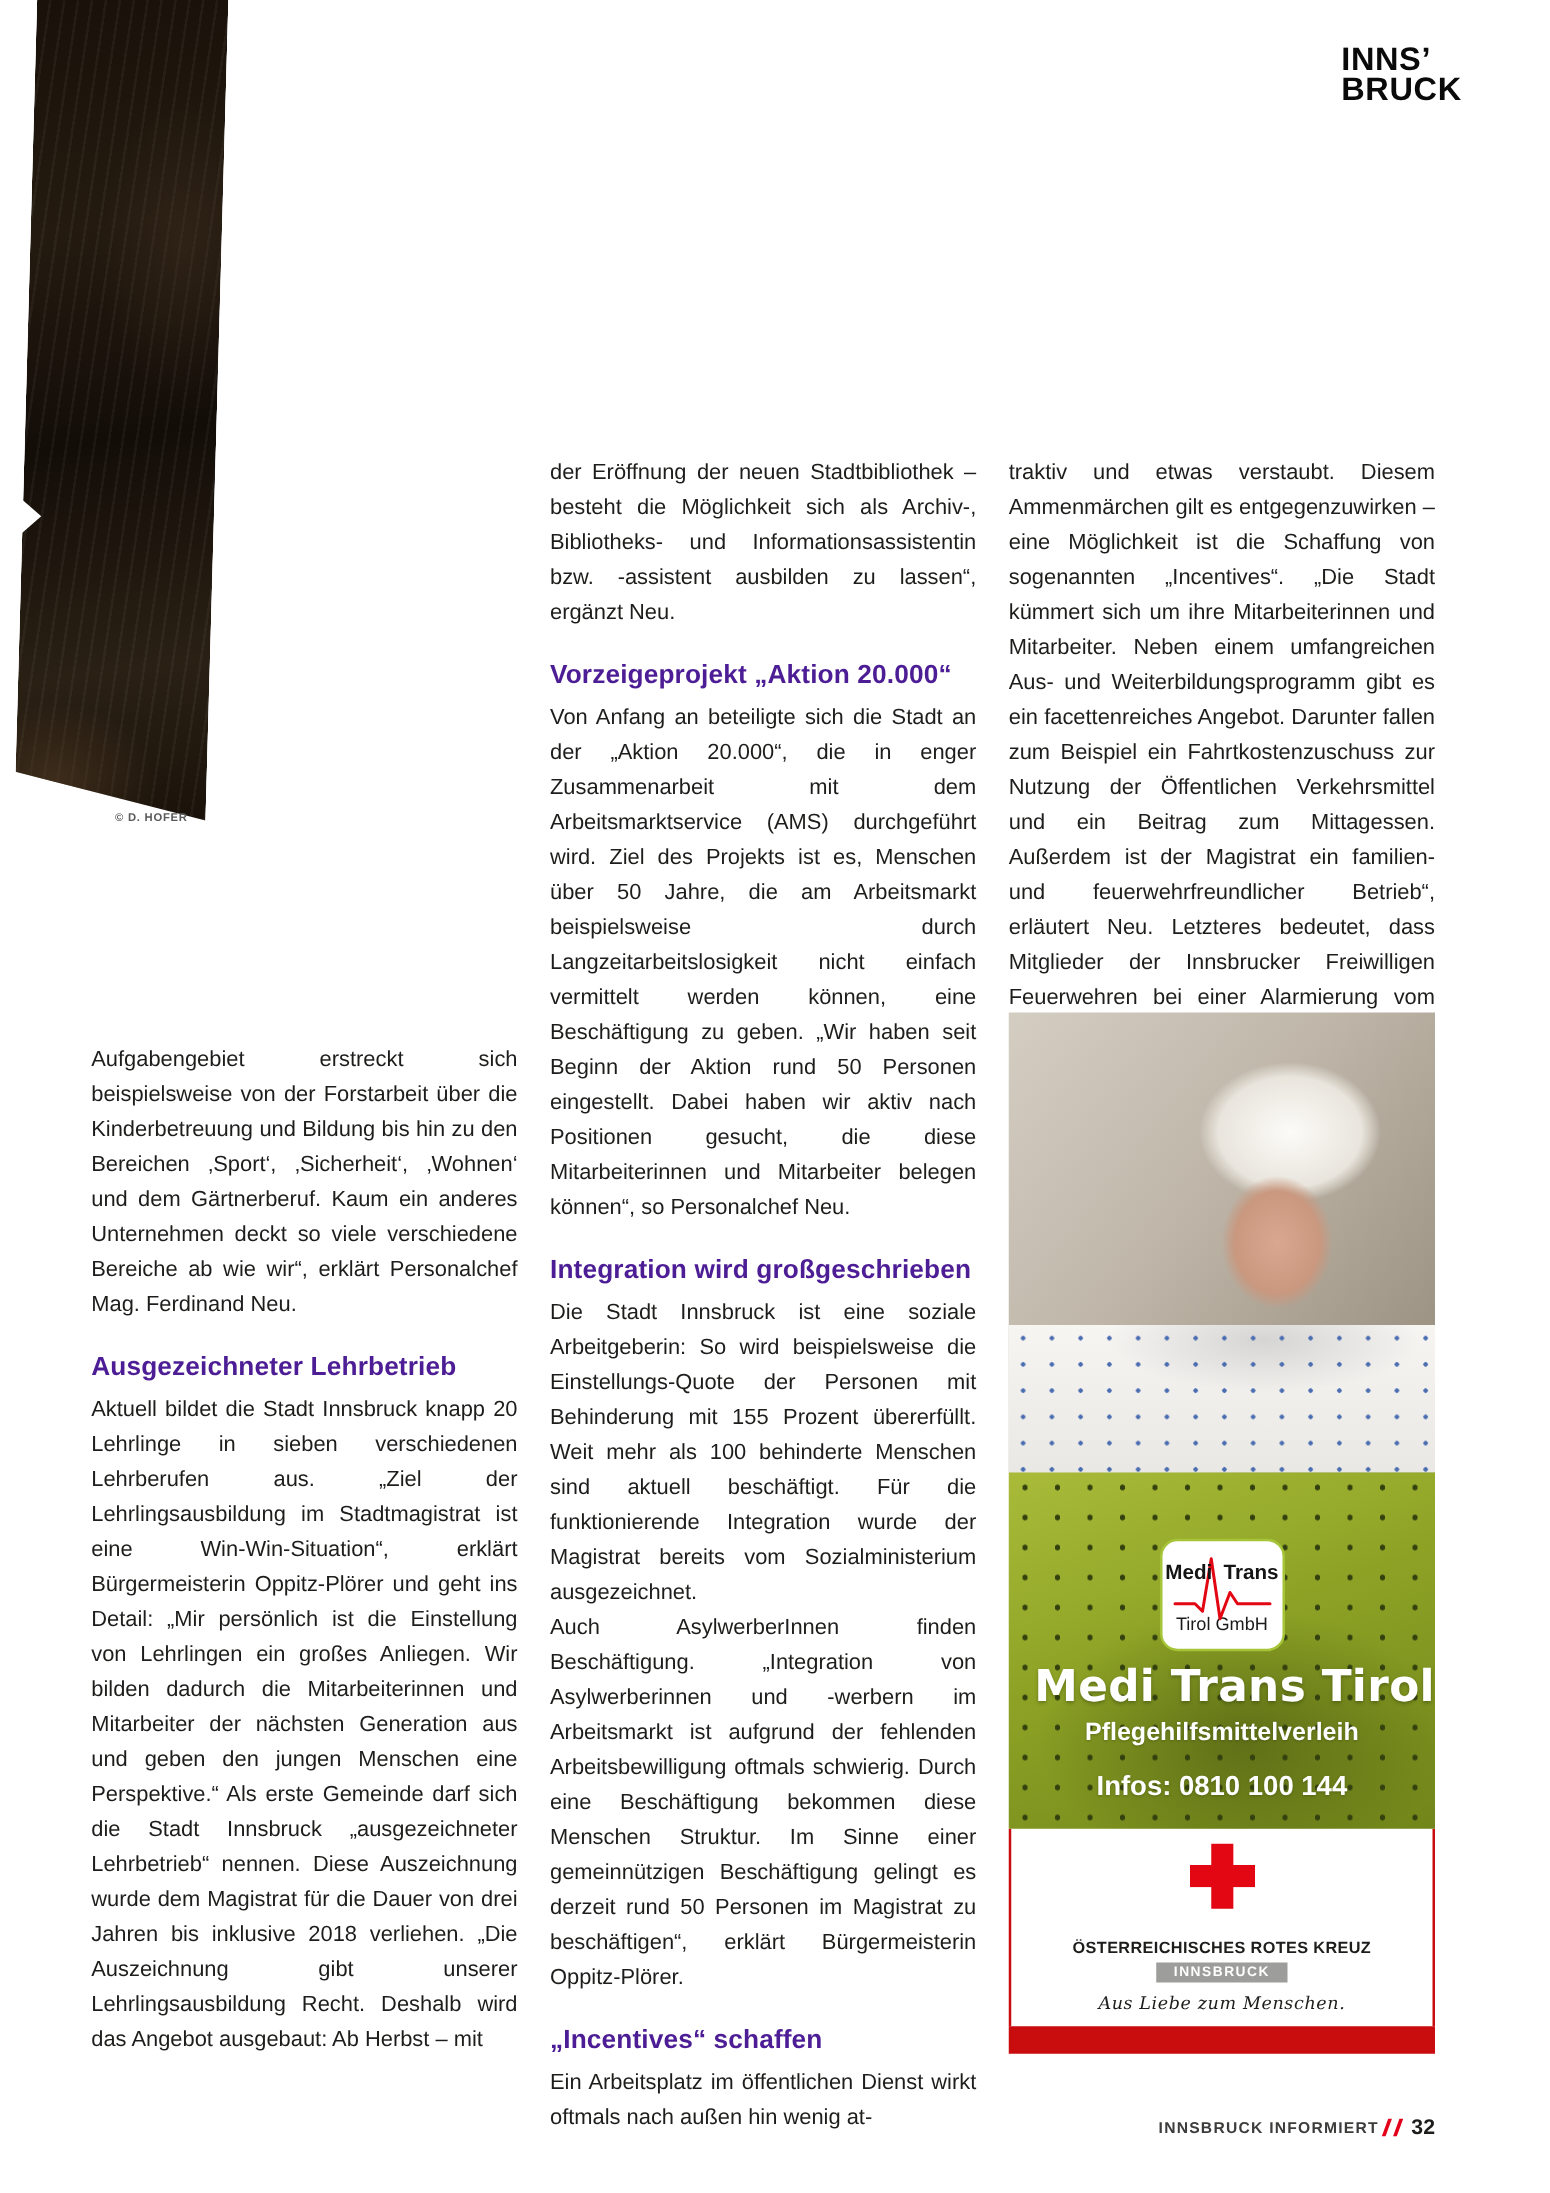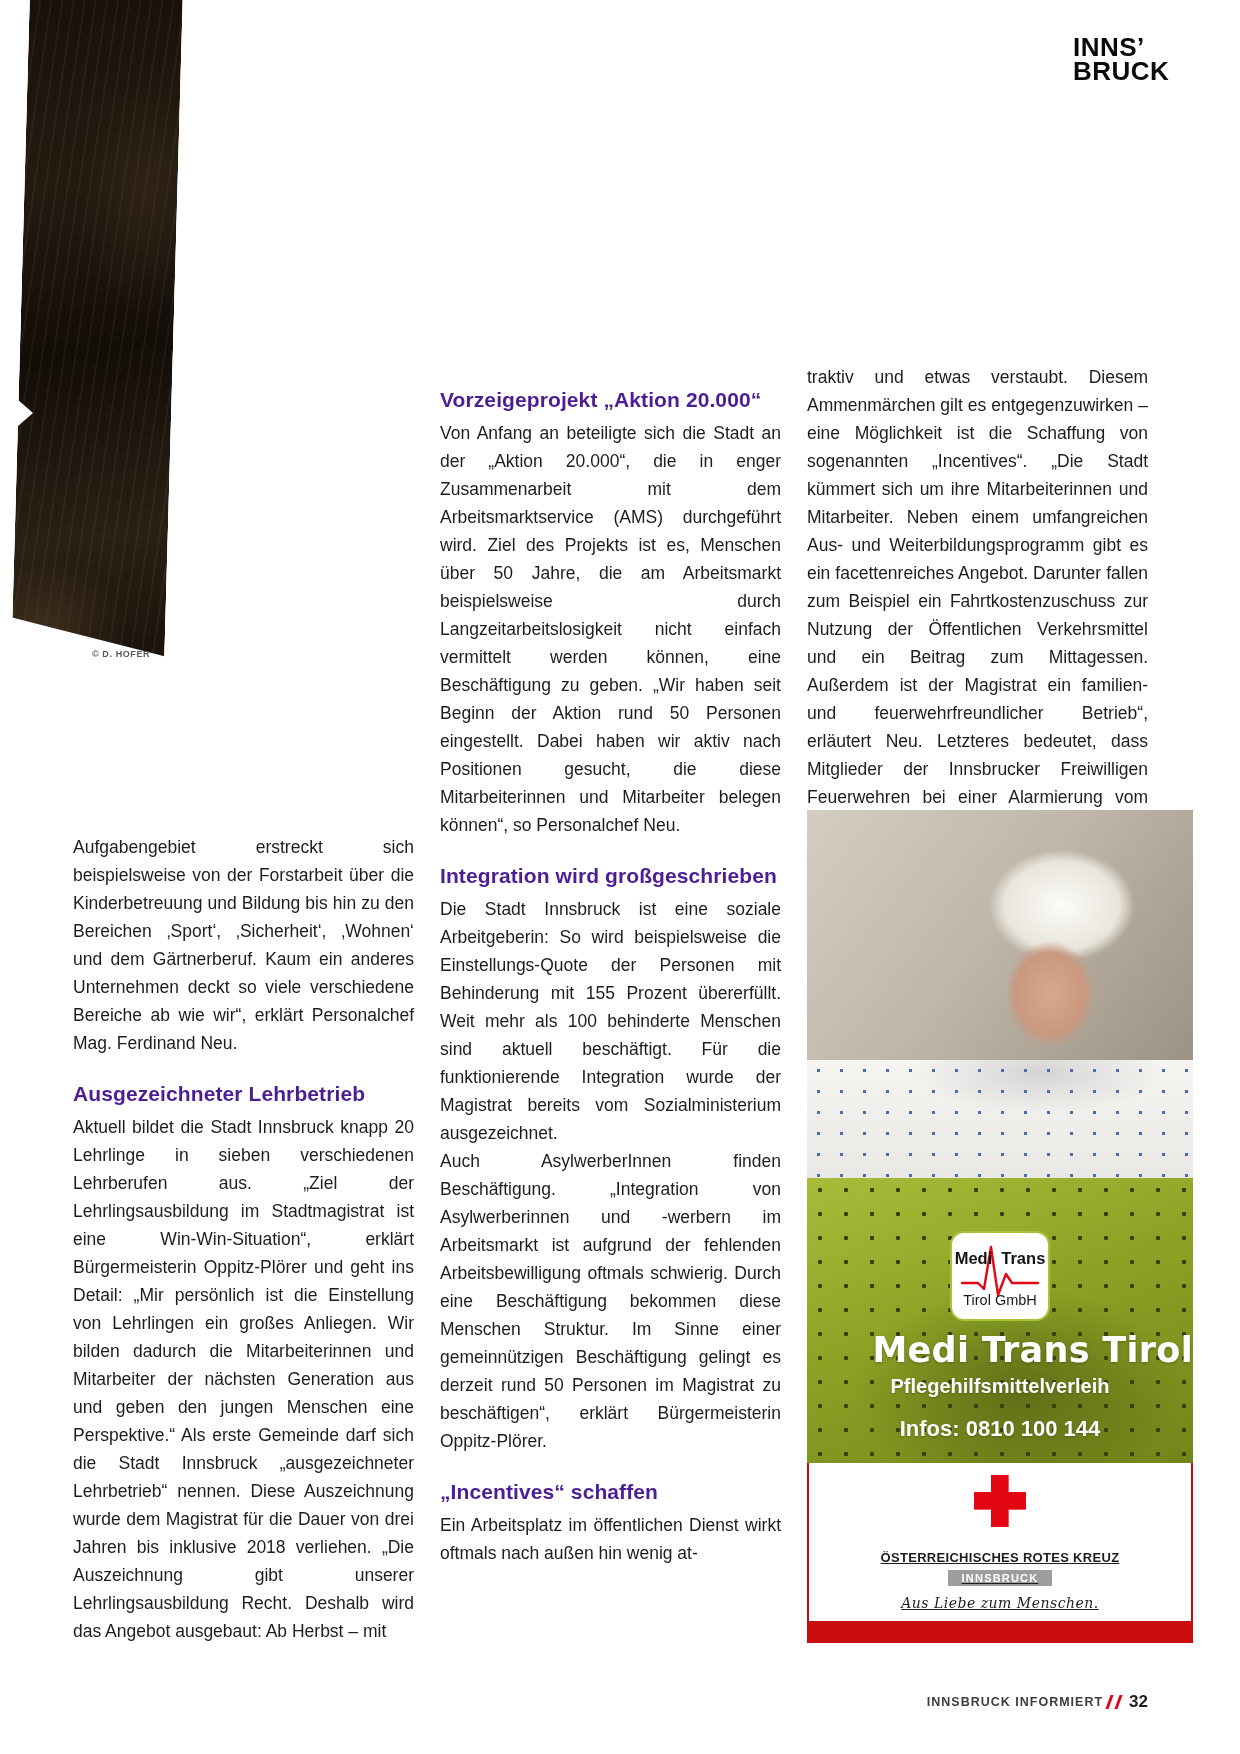--- a/index.html
+++ b/index.html
@@ -43,21 +43,21 @@
   #col1{left:73px;top:833px;}
   #col2{left:440px;top:363px;}
   #col3{left:807px;top:363px;}
   .sig{white-space:nowrap;}
   .slash-mark{
     display:inline-block;width:3px;height:13px;background:#e3001b;
     transform:skewX(-20deg);margin:0 4px 0 6px;vertical-align:baseline;
   }
   .author{font-size:11px;font-weight:bold;vertical-align:super;letter-spacing:.5px;}
   
-  #ad{position:absolute;left:807px;top:810px;width:386px;height:833px;text-decoration:underline;}
+  #ad{position:absolute;left:807px;top:810px;width:341px;height:833px;}
   #ad-photo{
     position:relative;height:368px;overflow:hidden;
     background:
       radial-gradient(ellipse 200px 100px at 22% 88%, #ffffff 0%, #f1efe9 55%, transparent 72%),
       radial-gradient(ellipse 62px 74px at 63% 50%, #d9a78f 0%, #c9987f 55%, transparent 72%),
       radial-gradient(ellipse 104px 80px at 66% 26%, #fcfbf8 0%, #e9e5dd 55%, transparent 70%),
       linear-gradient(128deg,#d4cdc2 0%,#bfb6a9 42%,#918878 100%);
   }
   #ad-gown{
     position:absolute;left:0;bottom:0;width:100%;height:118px;
@@ -141,20 +141,21 @@
   <div>BRUCK</div>
 </div>
 
 <div class="col" id="col1">
   <p>Aufgabengebiet erstreckt sich beispielsweise von der Forstarbeit über die Kinderbetreuung und Bildung bis hin zu den Bereichen ‚Sport‘, ‚Sicherheit‘, ‚Wohnen‘ und dem Gärtnerberuf. Kaum ein anderes Unternehmen deckt so viele verschiedene Bereiche ab wie wir“, erklärt Personalchef Mag. Ferdinand Neu.</p>
   <h2>Ausgezeichneter Lehrbetrieb</h2>
   <p>Aktuell bildet die Stadt Innsbruck knapp 20 Lehrlinge in sieben verschiedenen Lehrberufen aus. „Ziel der Lehrlingsausbildung im Stadtmagistrat ist eine Win-Win-Situation“, erklärt Bürgermeisterin Oppitz-Plörer und geht ins Detail: „Mir persönlich ist die Einstellung von Lehrlingen ein großes Anliegen. Wir bilden dadurch die Mitarbeiterinnen und Mitarbeiter der nächsten Generation aus und geben den jungen Menschen eine Perspektive.“ Als erste Gemeinde darf sich die Stadt Innsbruck „ausgezeichneter Lehrbetrieb“ nennen. Diese Auszeichnung wurde dem Magistrat für die Dauer von drei Jahren bis inklusive 2018 verliehen. „Die Auszeichnung gibt unserer Lehrlingsausbildung Recht. Deshalb wird das Angebot ausgebaut: Ab Herbst – mit</p>
 </div>
 
 <div class="col" id="col2">
+  <p>der Eröffnung der neuen Stadtbibliothek – besteht die Möglichkeit sich als Archiv-, Bibliotheks- und Informationsassistentin bzw. -assistent ausbilden zu lassen“, ergänzt Neu.</p>
   <h2>Vorzeigeprojekt „Aktion 20.000“</h2>
   <p>Von Anfang an beteiligte sich die Stadt an der „Aktion 20.000“, die in enger Zusammenarbeit mit dem Arbeitsmarktservice (AMS) durchgeführt wird. Ziel des Projekts ist es, Menschen über 50 Jahre, die am Arbeitsmarkt beispielsweise durch Langzeitarbeitslosigkeit nicht einfach vermittelt werden können, eine Beschäftigung zu geben. „Wir haben seit Beginn der Aktion rund 50 Personen eingestellt. Dabei haben wir aktiv nach Positionen gesucht, die diese Mitarbeiterinnen und Mitarbeiter belegen können“, so Personalchef Neu.</p>
   <h2>Integration wird großgeschrieben</h2>
   <p>Die Stadt Innsbruck ist eine soziale Arbeitgeberin: So wird beispielsweise die Einstellungs-Quote der Personen mit Behinderung mit 155 Prozent übererfüllt. Weit mehr als 100 behinderte Menschen sind aktuell beschäftigt. Für die funktionierende Integration wurde der Magistrat bereits vom Sozialministerium ausgezeichnet.</p>
   <p>Auch AsylwerberInnen finden Beschäftigung. „Integration von Asylwerberinnen und -werbern im Arbeitsmarkt ist aufgrund der fehlenden Arbeitsbewilligung oftmals schwierig. Durch eine Beschäftigung bekommen diese Menschen Struktur. Im Sinne einer gemeinnützigen Beschäftigung gelingt es derzeit rund 50 Personen im Magistrat zu beschäftigen“, erklärt Bürgermeisterin Oppitz-Plörer.</p>
   <h2>„Incentives“ schaffen</h2>
   <p>Ein Arbeitsplatz im öffentlichen Dienst wirkt oftmals nach außen hin wenig at-</p>
 </div>
 
 <div class="col" id="col3">

